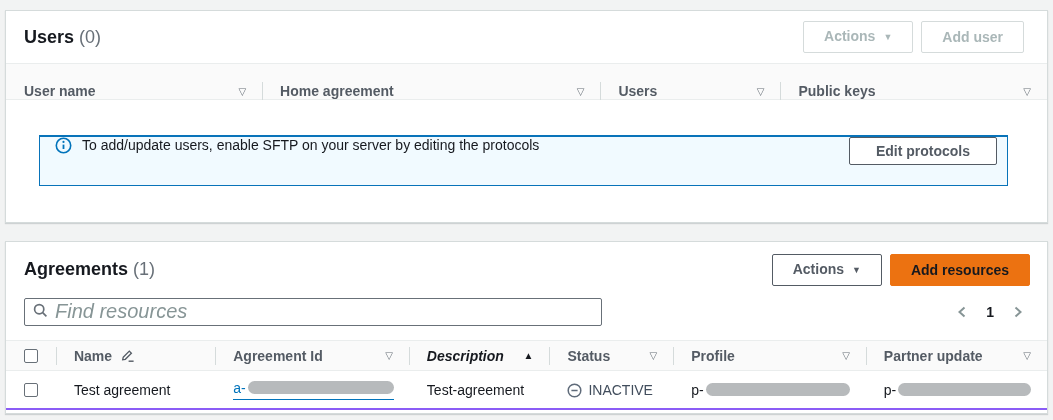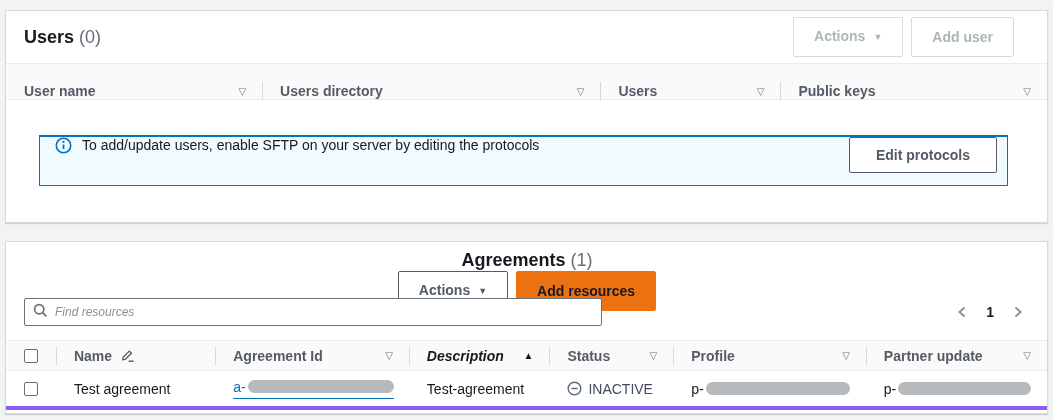--- a/index.html
+++ b/index.html
@@ -13,32 +13,32 @@
   .card {
     background:#fff;
     border:1px solid #d5dbdb;
     box-shadow:0 1px 1px 0 rgba(0,28,36,.15);
     margin:0 5px;
   }
   .card.users { margin-top:10px; height:213px; }
   .card.agreements { margin-top:18px; height:173px; }
 
   .card-header { display:flex; justify-content:space-between; align-items:center; }
-  .users .card-header { height:52px; padding:0 33px 0 18px; }
-  .agreements .card-header { height:47px; padding:8px 17px 0 18px;flex-direction:column; }
+  .users .card-header { height:52px; padding:0 23px 0 18px; }
+  .agreements .card-header { height:47px; padding:8px 17px 0 18px; }
 
   h2 { font-size:18px; font-weight:700; color:#16191f; }
   h2 .count { color:#687078; font-weight:400; }
 
   .header-actions { display:flex; gap:8px; }
   .btn {
     font-family:inherit;
     font-size:14px; font-weight:700;
     padding:5px 20px; border-radius:2px;
-    background:#fff; cursor:pointer; line-height:26px;
+    background:#fff; cursor:pointer; line-height:18px;
     white-space:nowrap;
   }
   .btn .caret { font-size:9px; margin-left:8px; position:relative; top:-1px; }
   .btn-disabled { color:#aab7b8; border:1px solid #d5dbdb; cursor:not-allowed; }
   .btn-normal { color:#545b64; border:1px solid #545b64; }
   .btn-primary { background:#ec7211; border:1px solid #ec7211; color:#16191f; }
 
   
   .thead {
     display:flex; align-items:stretch;
@@ -82,51 +82,51 @@
   
   .toolbar { height:51px; padding:0 17px 6px 18px; display:flex; justify-content:space-between; align-items:center; }
   .search {
     width:578px; height:28px;
     border:1px solid #687078; border-radius:2px;
     display:flex; align-items:center; padding:0 8px;
     background:#fff;
   }
   .search input {
     border:none; outline:none; flex:1; margin-left:7px;
-    font-family:inherit; font-size:12px; color:#6d28d9; background:transparent;
+    font-family:inherit; font-size:20px; color:#6d28d9; background:transparent;
   }
   .search input::placeholder { color:#879596; font-style:italic; opacity:1; }
   .pagination { display:flex; align-items:center; gap:16px; padding-right:4px; }
   .page-btn { background:none; border:none; cursor:pointer; padding:2px; display:flex; }
   .page-num { font-weight:700; color:#16191f; background:none; border:none; font-size:14px; font-family:inherit; cursor:pointer; }
 
   
   .a0 { width:4.8%; justify-content:center; padding:0; }
   .a1 { width:15.3%; } .a2 { width:18.6%; } .a3 { width:13.5%; }
   .a4 { width:11.9%; } .a5 { width:18.5%; } .a6 { width:17.4%; }
   .th.sorted { color:#16191f;font-style:italic; }
   .pencil { margin-left:8px; display:flex; }
 
-  .trow { display:flex; align-items:stretch; height:39px; border-bottom:4px solid #8b5cf6; background:#fff; }
+  .trow { display:flex; align-items:stretch; height:39px; border-bottom:2px solid #8b5cf6; background:#fff; }
   .td { display:flex; align-items:center; padding:0 16px 0 18px; }
   .td.a0 { padding:0; }
 
   .checkbox {
     width:14px; height:14px; background:#fff;
     border:1px solid #687078; border-radius:2px; cursor:pointer;
   }
   .redact { display:inline-block; height:13px; border-radius:7px; background:#b7babc; }
   .id-link {
     color:#0073bb; text-decoration:none; cursor:pointer;
     display:inline-flex; align-items:center;
     border-bottom:1px solid #0073bb; padding-bottom:3px;
   }
   .id-link .redact { width:146px; margin-left:2px; }
   .w150 { width:150px; margin-left:2px; }
-  .status-cell { display:flex; align-items:flex-start; gap:6px; color:#414d5c; }
+  .status-cell { display:flex; align-items:flex-end; gap:6px; color:#414d5c; }
 </style>
 </head>
 <body>
 
 <section class="card users">
   <div class="card-header">
     <h2>
       <span>Users</span>
       <span class="count">(0)</span>
     </h2>
@@ -139,21 +139,21 @@
       </button>
     </div>
   </div>
 
   <div class="thead">
     <div class="th u1">
       <span>User name</span>
       <span class="ficon spacer">▽</span>
     </div>
     <div class="th u2">
-      <span>Users directory</span>
+      <span>Home agreement</span>
       <span class="ficon spacer">▽</span>
     </div>
     <div class="th u3">
       <span>Users</span>
       <span class="ficon spacer">▽</span>
     </div>
     <div class="th u4">
       <span>Public keys</span>
       <span class="ficon spacer">▽</span>
     </div>

